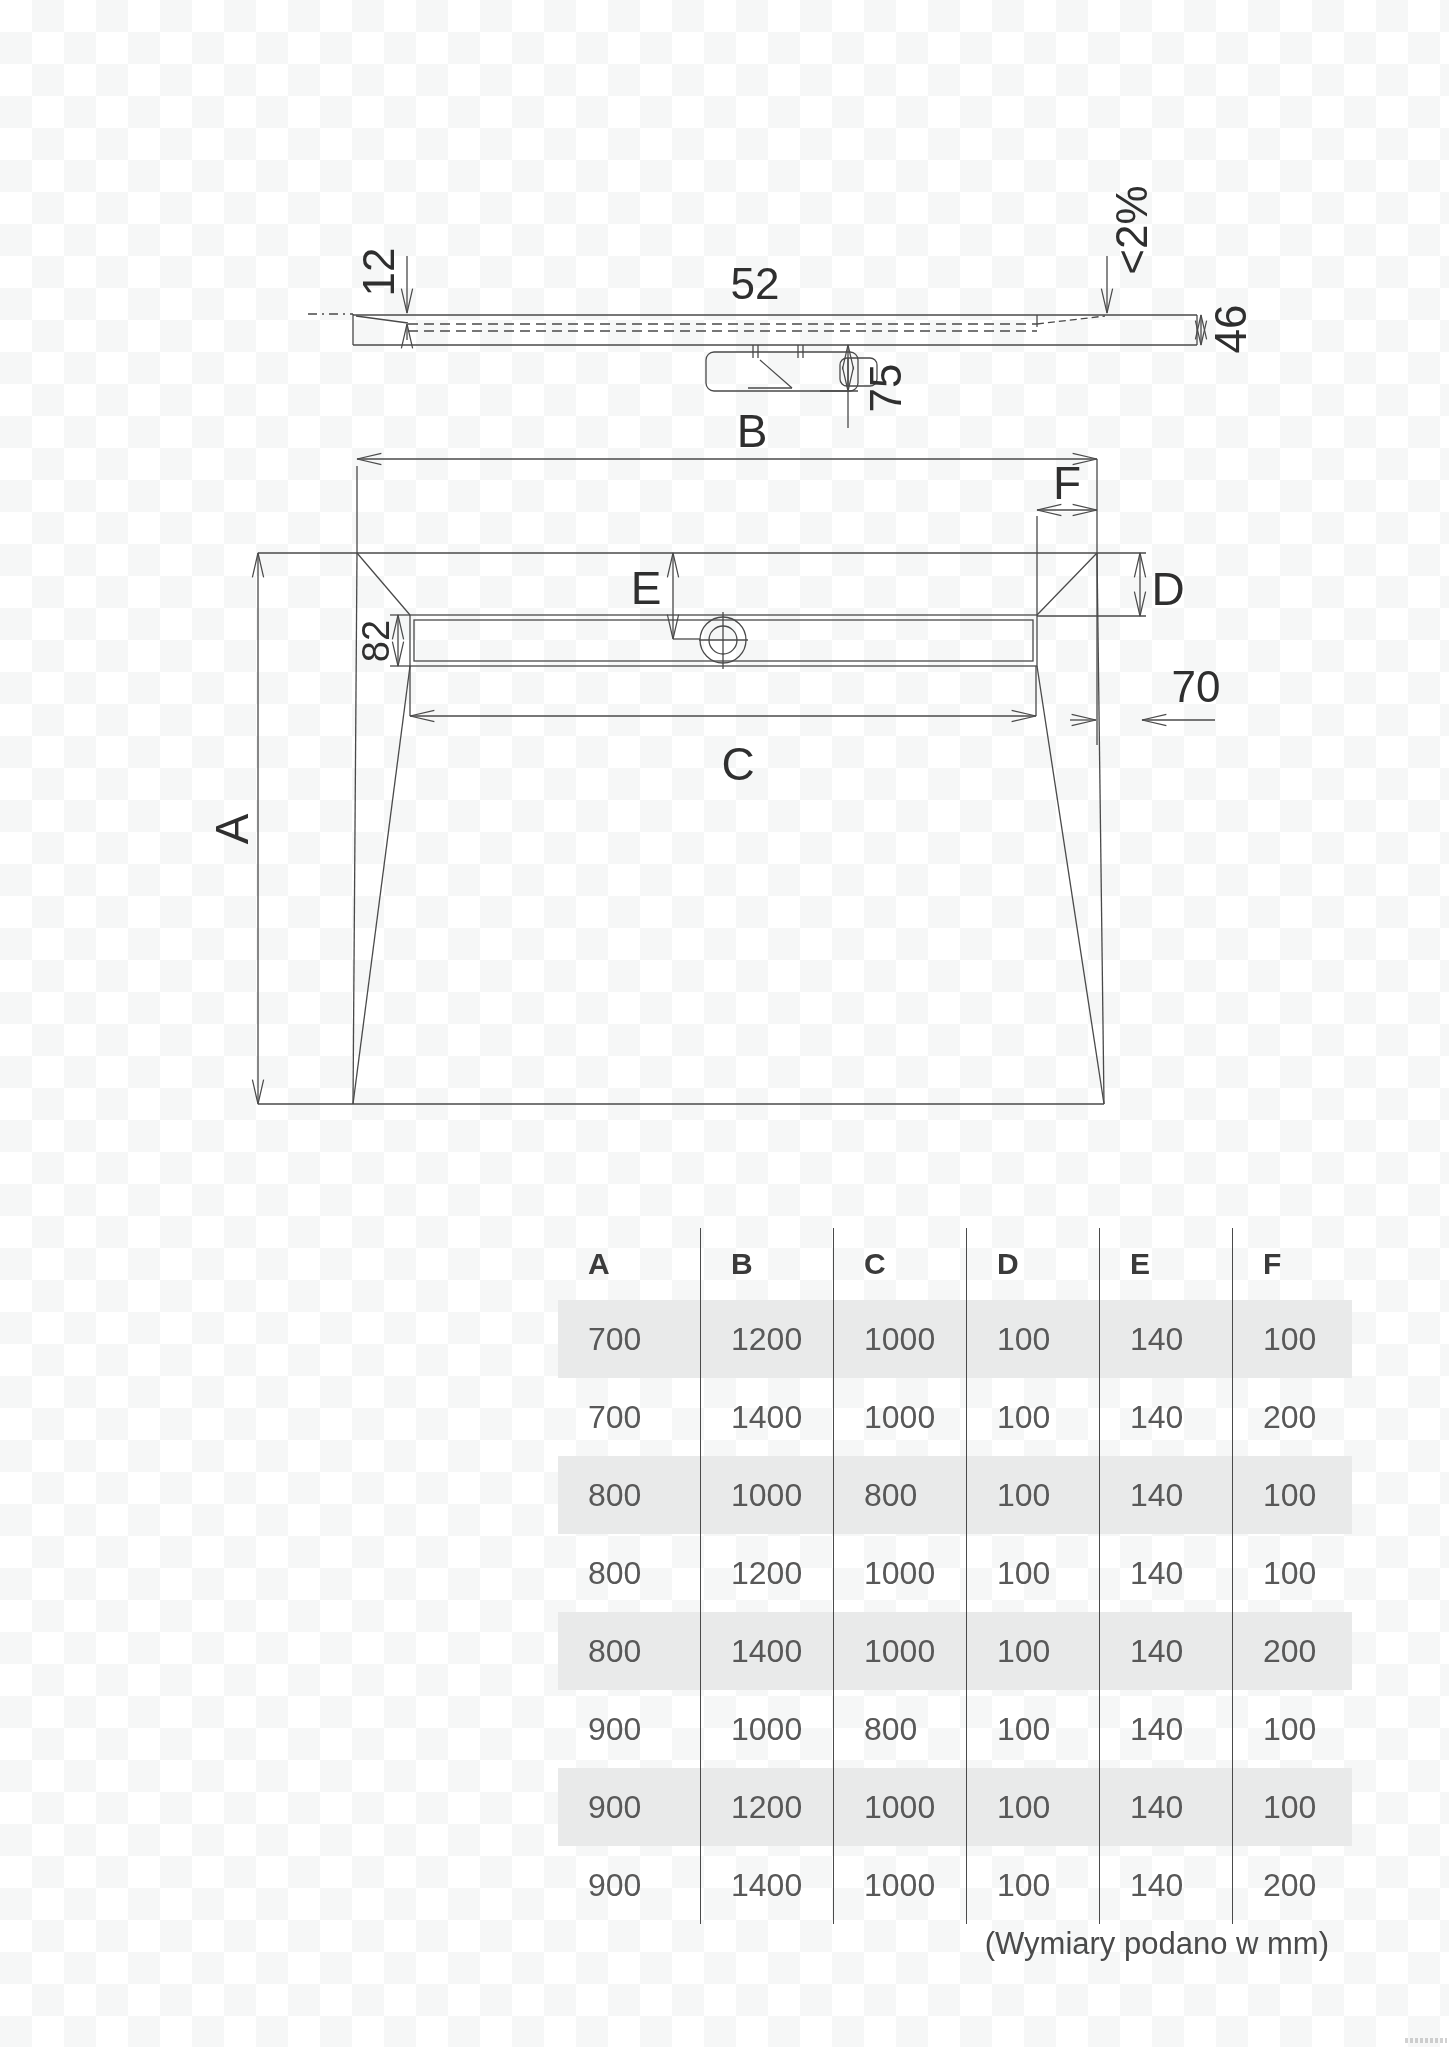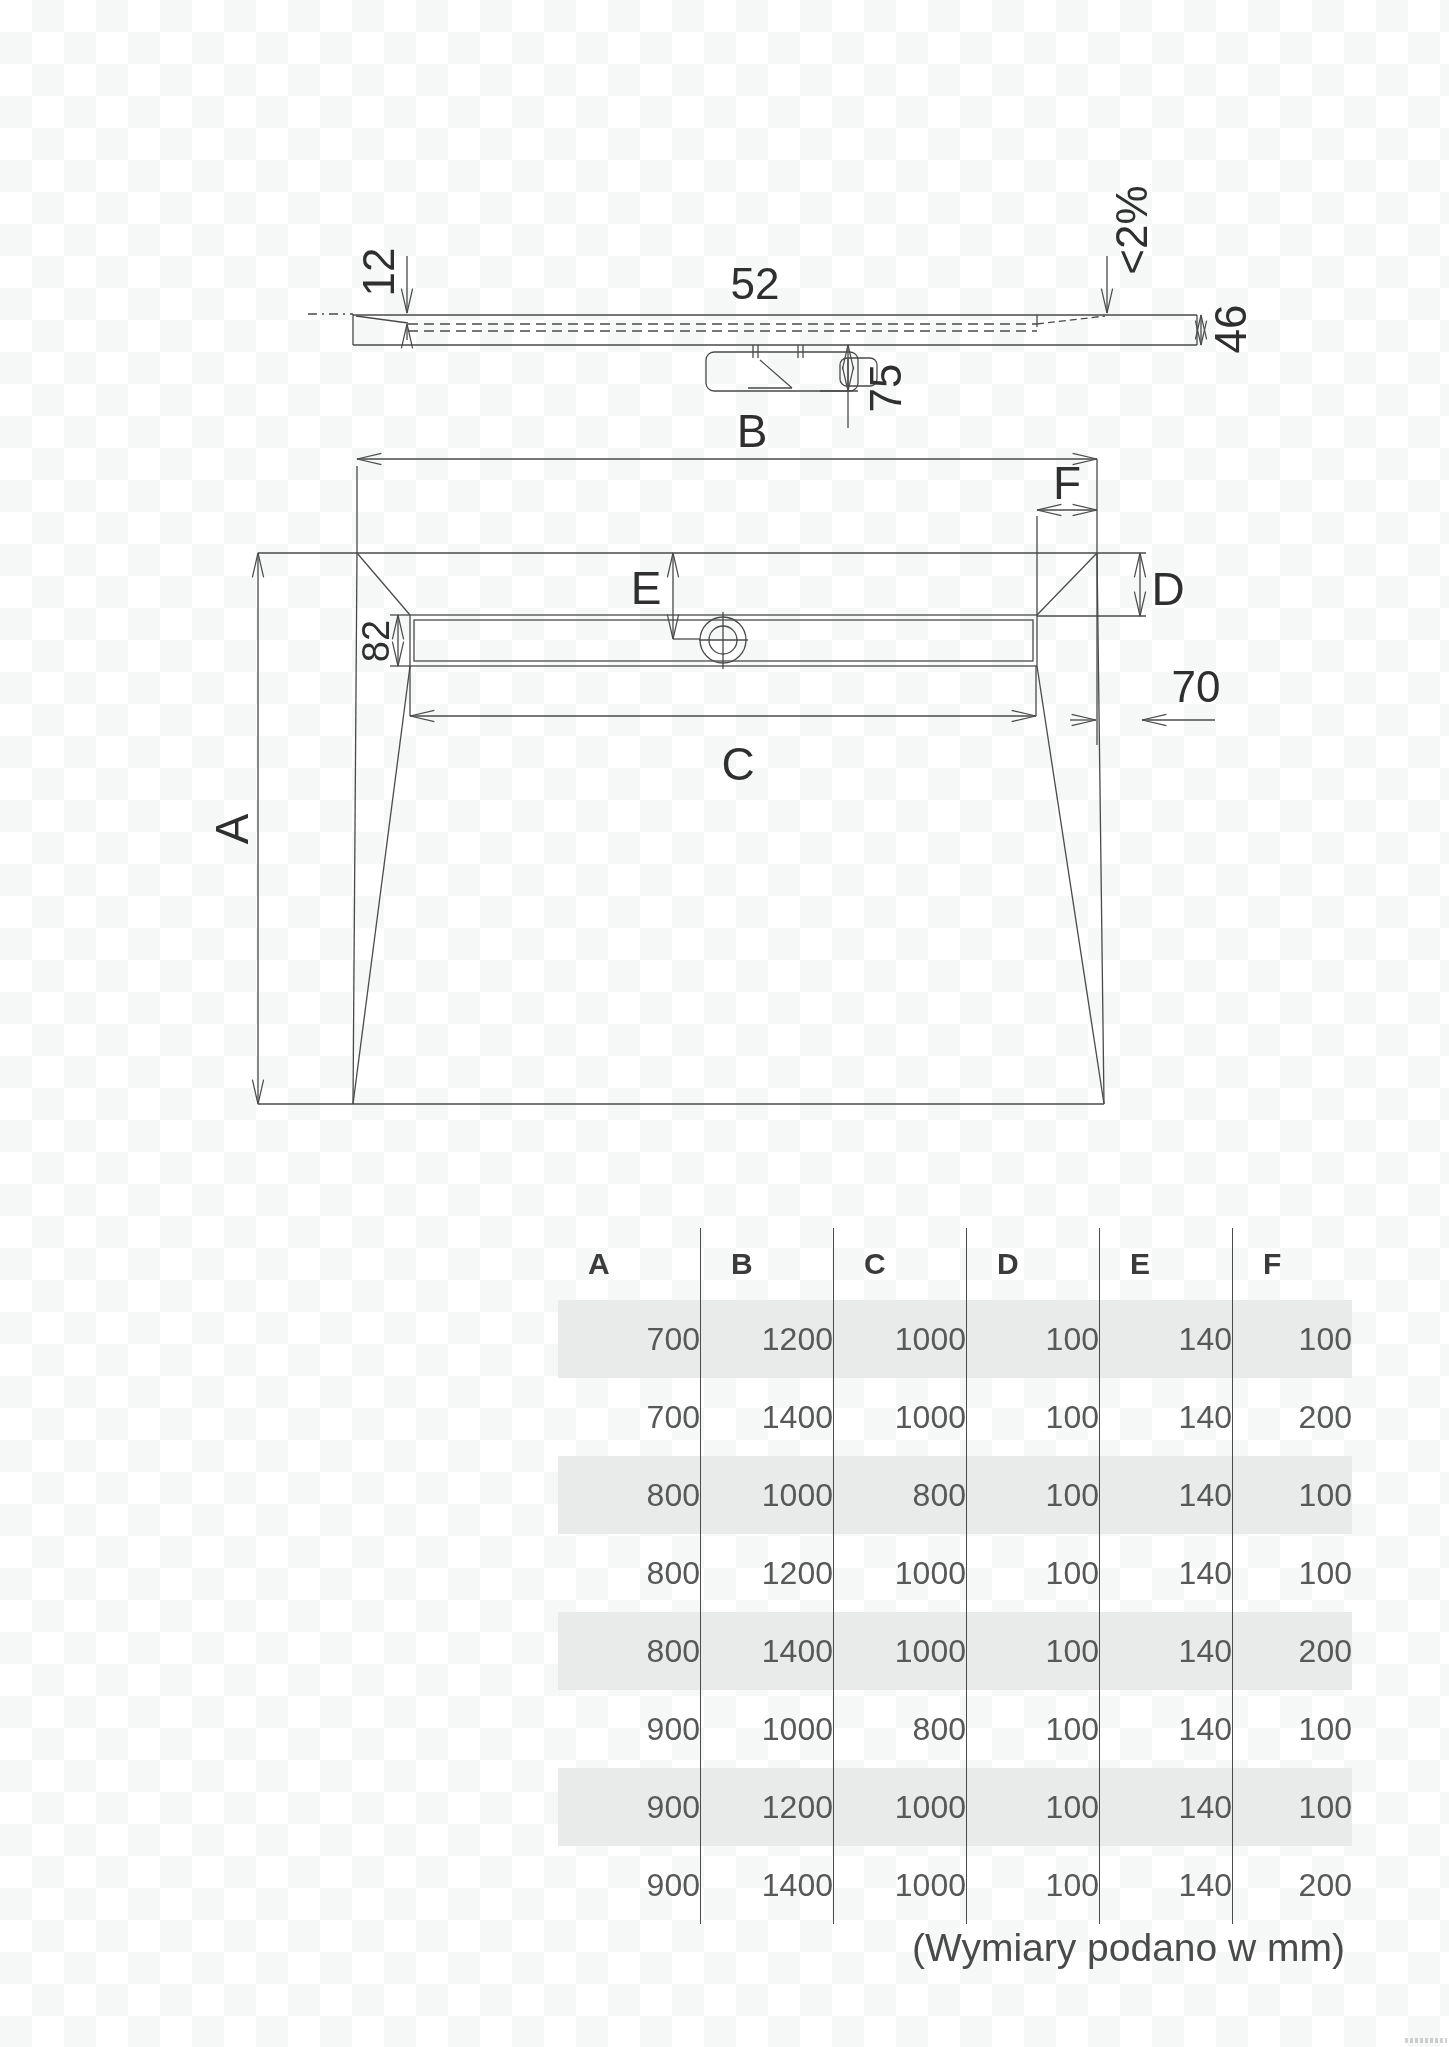--- a/index.html
+++ b/index.html
@@ -19,33 +19,33 @@
     fill:#2f2f2f;
   }
   .dim-num{font-size:44px;}
   .dim-letter{font-size:46px;}
   
   .size-table{
     position:absolute;left:558px;top:1228px;width:794px;
   }
   .t-row{display:flex;width:794px;}
   .t-row.head{height:72px;line-height:72px;}
-  .t-row.body{height:78px;line-height:78px;text-align:right;}
+  .t-row.body{height:78px;line-height:78px;}
   .t-row.shaded{background:#e9eaea;}
   .t-cell{box-sizing:border-box;padding-left:30px;white-space:nowrap;}
   .t-cell.c0{width:142px;}
   .t-cell.c1,.t-cell.c2,.t-cell.c3,.t-cell.c4{width:133px;}
   .t-cell.c5{width:120px;}
   .t-cell.vline{border-left:1px solid #4a4a4a;}
   .t-row.head .t-cell{font-size:30px;font-weight:700;color:#3b3b3b;}
   .t-row.body .t-cell{font-size:32px;font-weight:300;color:#585858;}
   
   .units-note{
-    position:absolute;right:104px;top:1926px;
-    font-size:39px;font-weight:300;color:#4a4a4a;white-space:nowrap;
+    position:absolute;right:120px;top:1926px;
+    font-size:31px;font-weight:300;color:#4a4a4a;white-space:nowrap;
   }
   .watermark{
     position:absolute;right:2px;bottom:4px;width:42px;height:5px;opacity:.45;
     background:repeating-linear-gradient(90deg,#9a9a9a 0 3px,transparent 3px 5px);
   }
 </style>
 </head>
 <body>
 
 <svg width="1449" height="2047" viewBox="0 0 1449 2047" style="position:absolute;left:0;top:0;">

